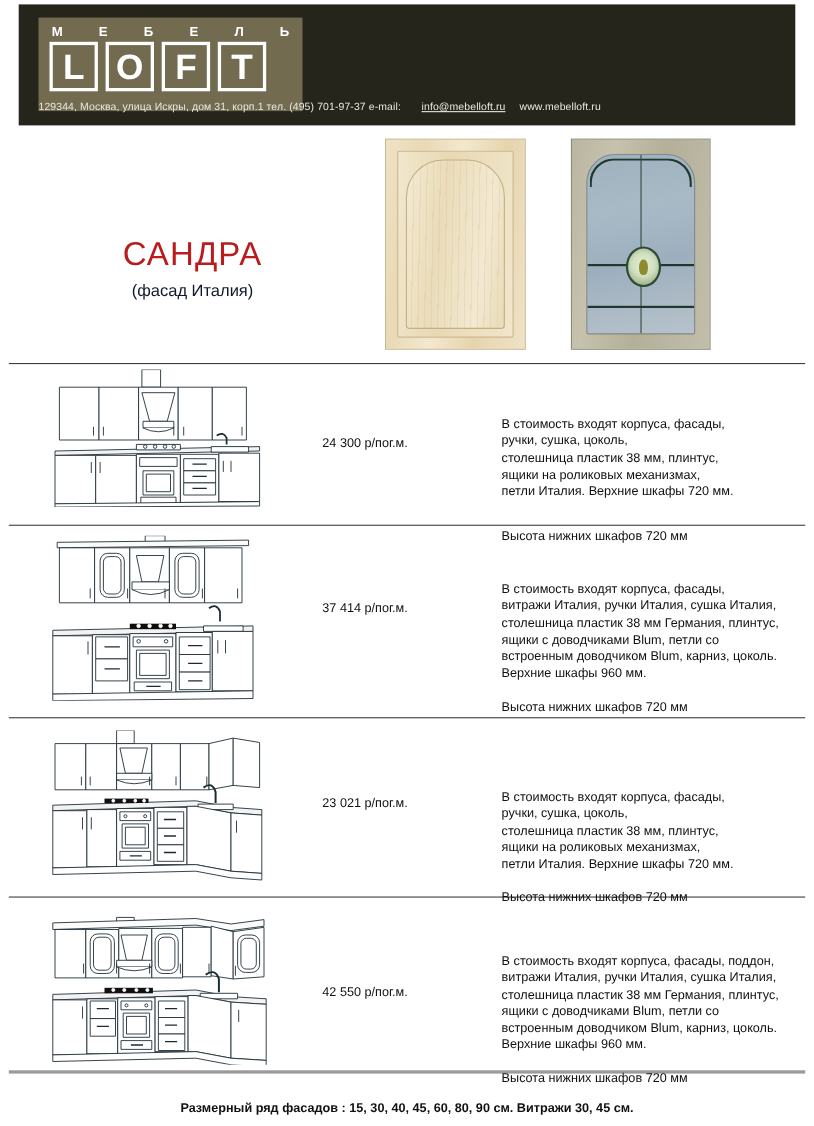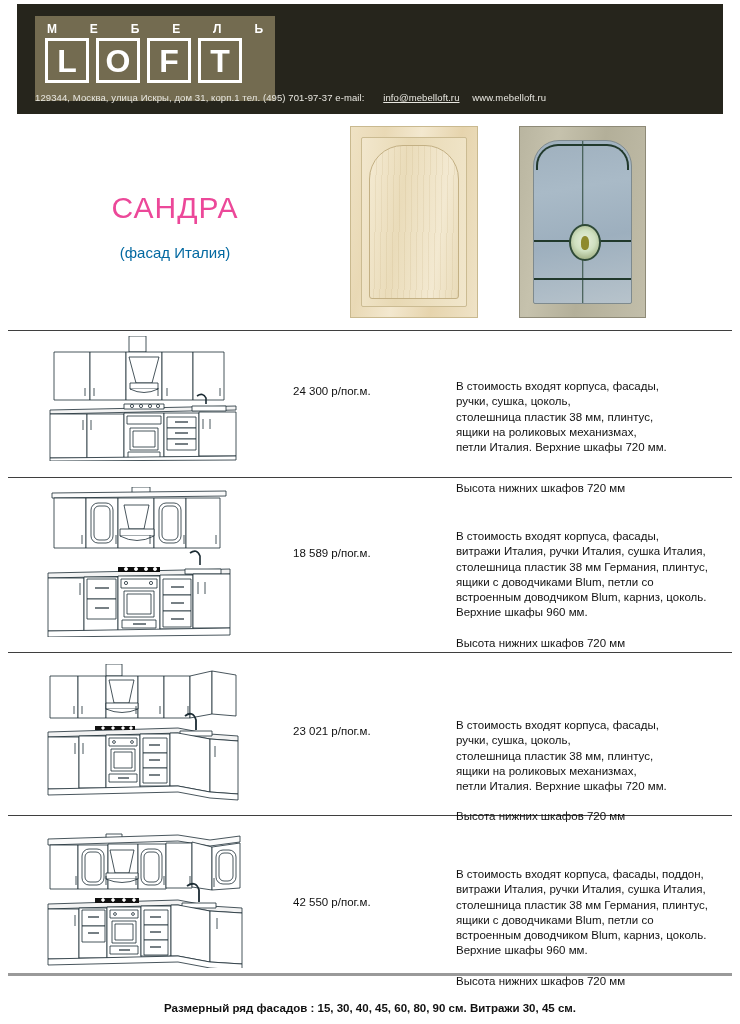--- a/index.html
+++ b/index.html
@@ -93,26 +93,27 @@
     position: absolute;
     left: 30px;
     top: 192px;
     width: 290px;
     text-align: center;
   }
   .title-main {
     font-size: 30px;
     letter-spacing: 1px;
     line-height: 1.05;
-    color: #ec4899;
+    color: #b91c1c;
+    margin-top: 24px;
   }
   .title-sub {
-    margin-top: 20px;
+    margin-top: 8px;
     font-size: 15px;
-    color: #0369a1;
+    color: #0f172a;
   }
 
   
   .doors {
     position: absolute;
     left: 350px;
     top: 126px;
   }
   .door {
     position: absolute;
@@ -379,21 +380,21 @@
       <line x1="135" y1="108" x2="148" y2="108" stroke-width="1.2"></line>
 
       <line x1="43" y1="84" x2="43" y2="94"></line>
       <line x1="51" y1="84" x2="51" y2="94"></line>
       <line x1="163" y1="83" x2="163" y2="93"></line>
       <line x1="170" y1="83" x2="170" y2="93"></line>
 
       <path d="M10 122 L196 120 L196 124 L10 125 Z" fill="#fff"></path>
     </svg>
   </div>
-  <div class="price" style="left:293px; top:49px">24 300 р/пог.м.</div>
+  <div class="price" style="left:293px; top:61px">24 300 р/пог.м.</div>
   <div class="desc" style="top:28px">
     <span class="tight">В стоимость входят корпуса, фасады,
  ручки, сушка, цоколь,
 столешница пластик 38 мм, плинтус,
 ящики на роликовых механизмах,
 петли Италия. Верхние шкафы 720 мм.</span>
     <span class="para2">Высота нижних шкафов 720 мм</span>
   </div>
 </div>
 
@@ -463,21 +464,21 @@
       <line x1="131" y1="116" x2="144" y2="116" stroke-width="1.2"></line>
       <line x1="131" y1="132" x2="144" y2="132" stroke-width="1.2"></line>
 
       <line x1="40" y1="96" x2="40" y2="108"></line>
       <line x1="158" y1="95" x2="158" y2="107"></line>
       <line x1="165" y1="95" x2="165" y2="107"></line>
 
       <path d="M8 144 L190 141 L190 148 L8 150 Z" fill="#fff"></path>
     </svg>
   </div>
-  <div class="price" style="left:293px; top:60px">18 589 р/пог.м.</div>
+  <div class="price" style="left:293px; top:60px">37 414 р/пог.м.</div>
   <div class="desc" style="top:27px">
     <span class="tight">В стоимость входят корпуса, фасады,
 витражи Италия, ручки Италия, сушка Италия,
 столешница пластик 38 мм Германия, плинтус,
  ящики с доводчиками Blum, петли со
 встроенным доводчиком Blum, карниз, цоколь.
 Верхние шкафы 960 мм.</span>
     <span class="tight"> Высота нижних шкафов 720 мм</span>
   </div>
 </div>

